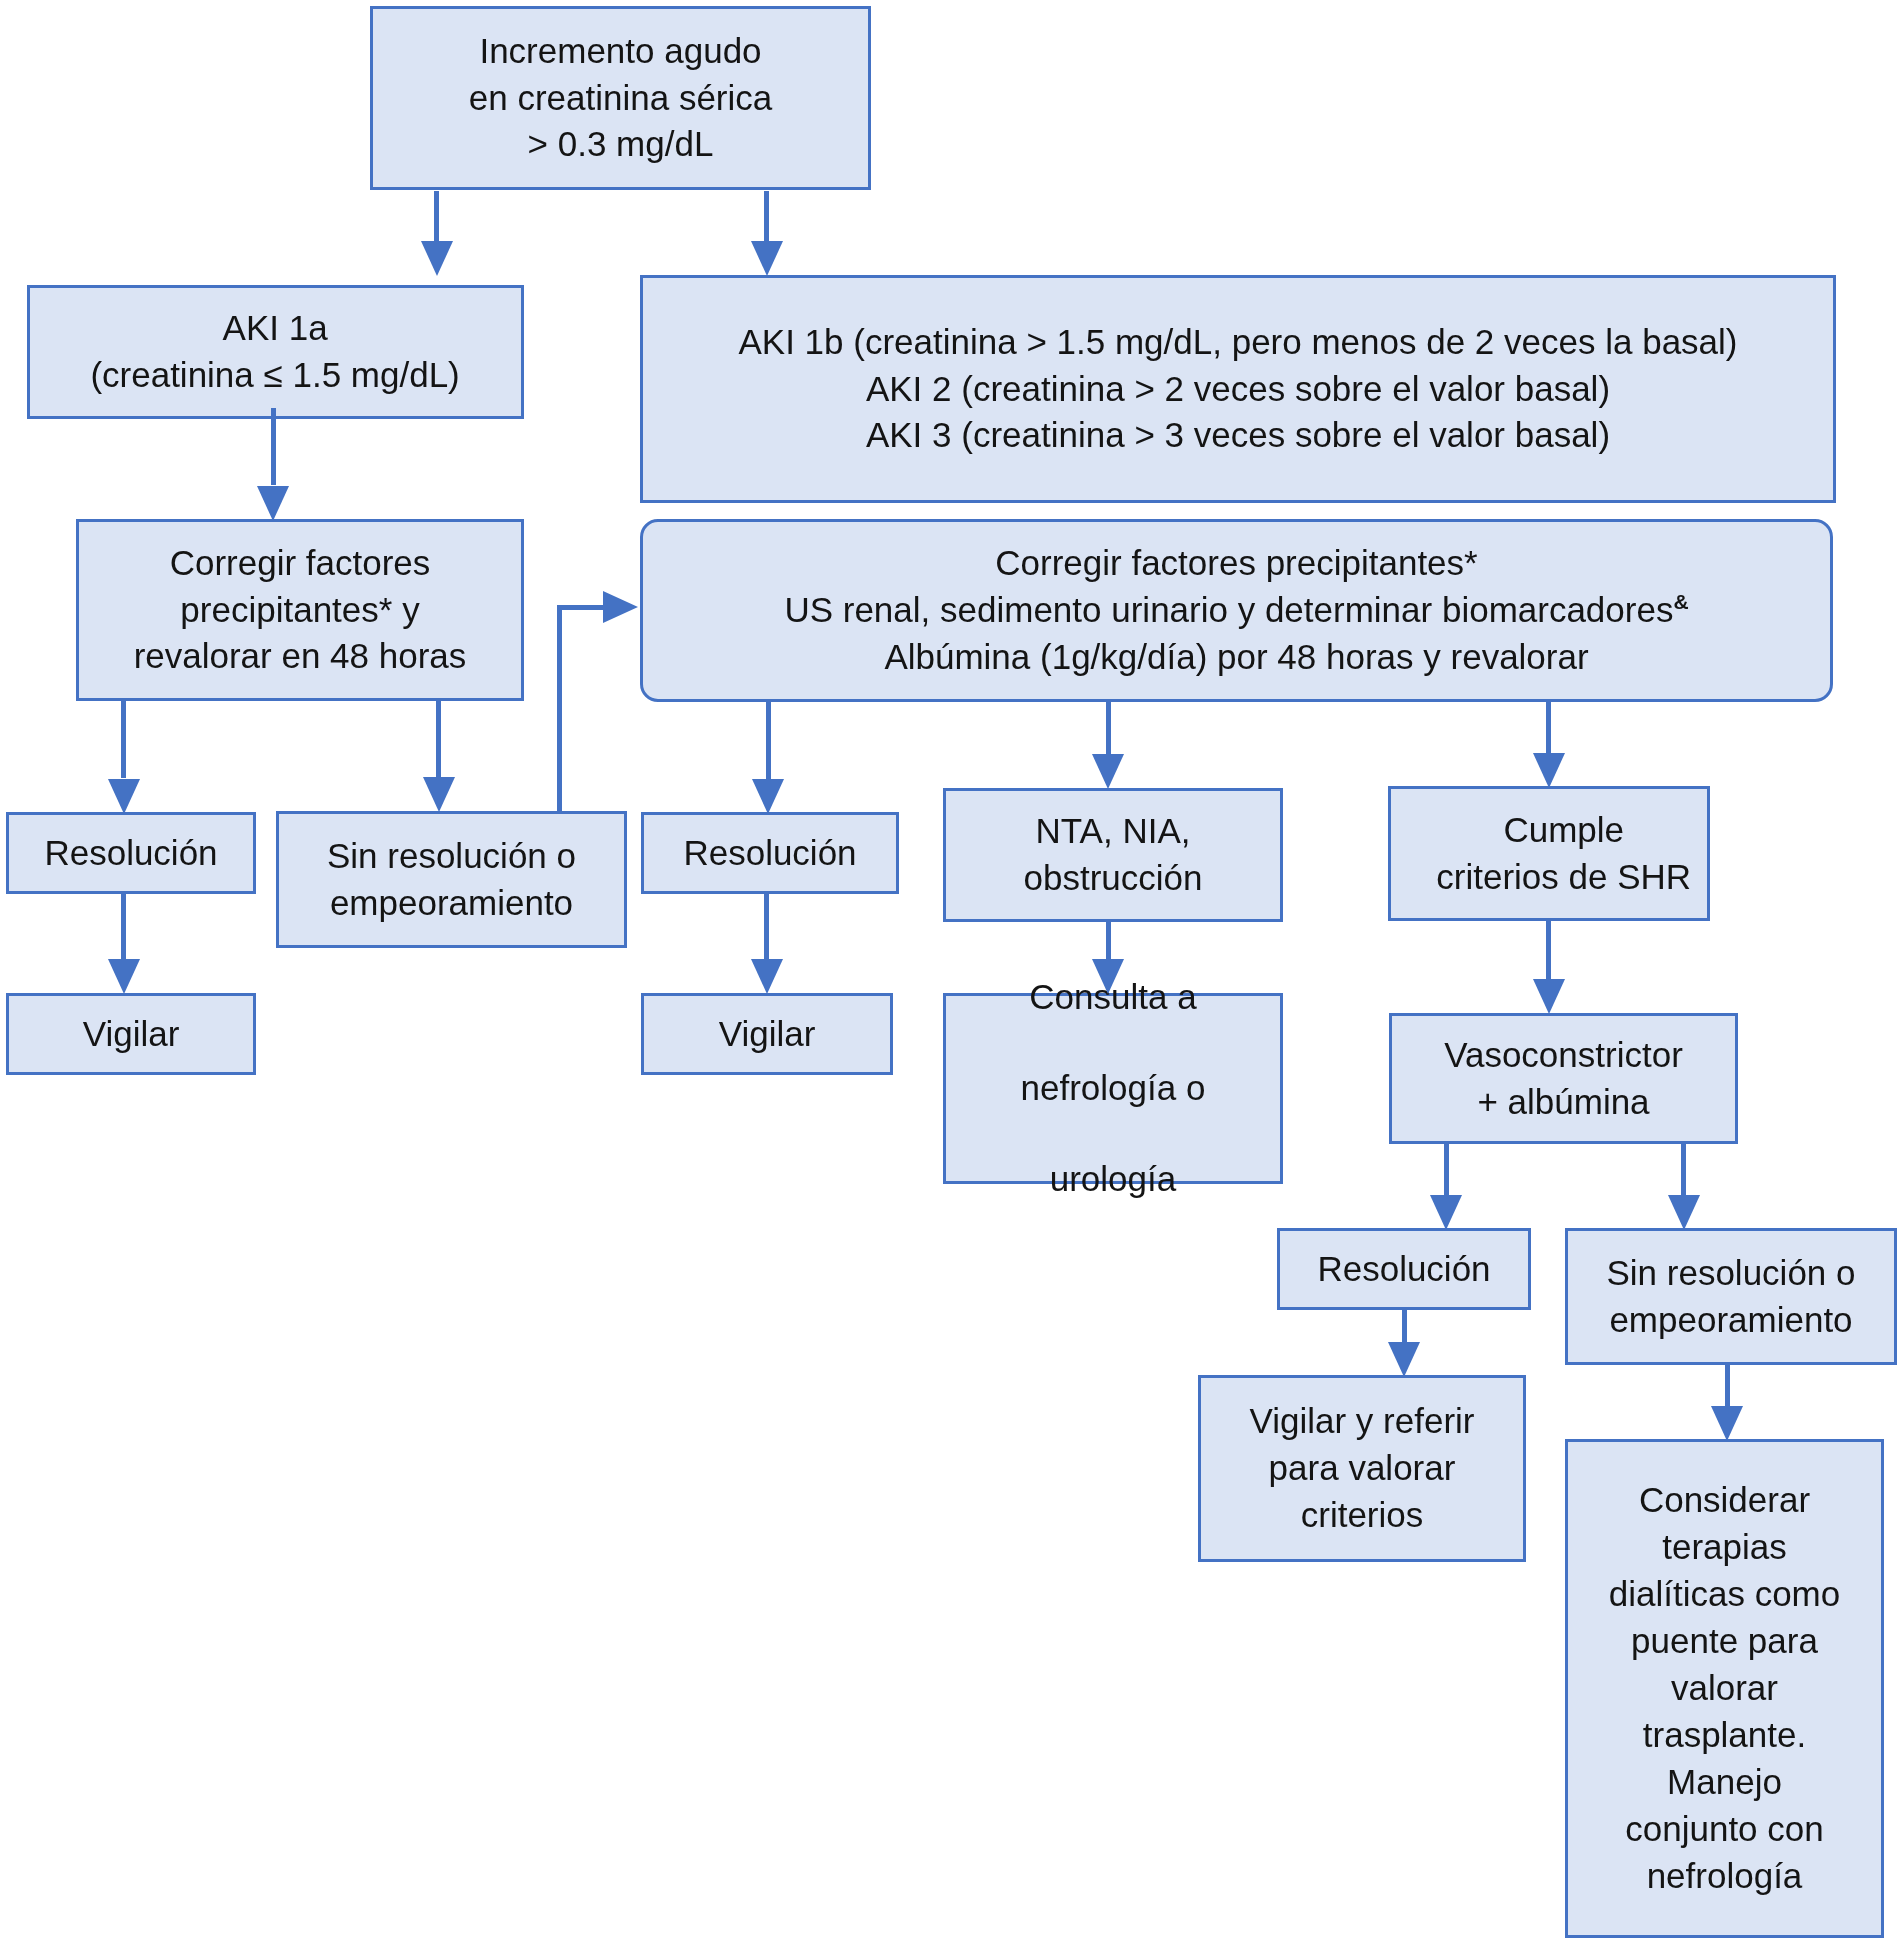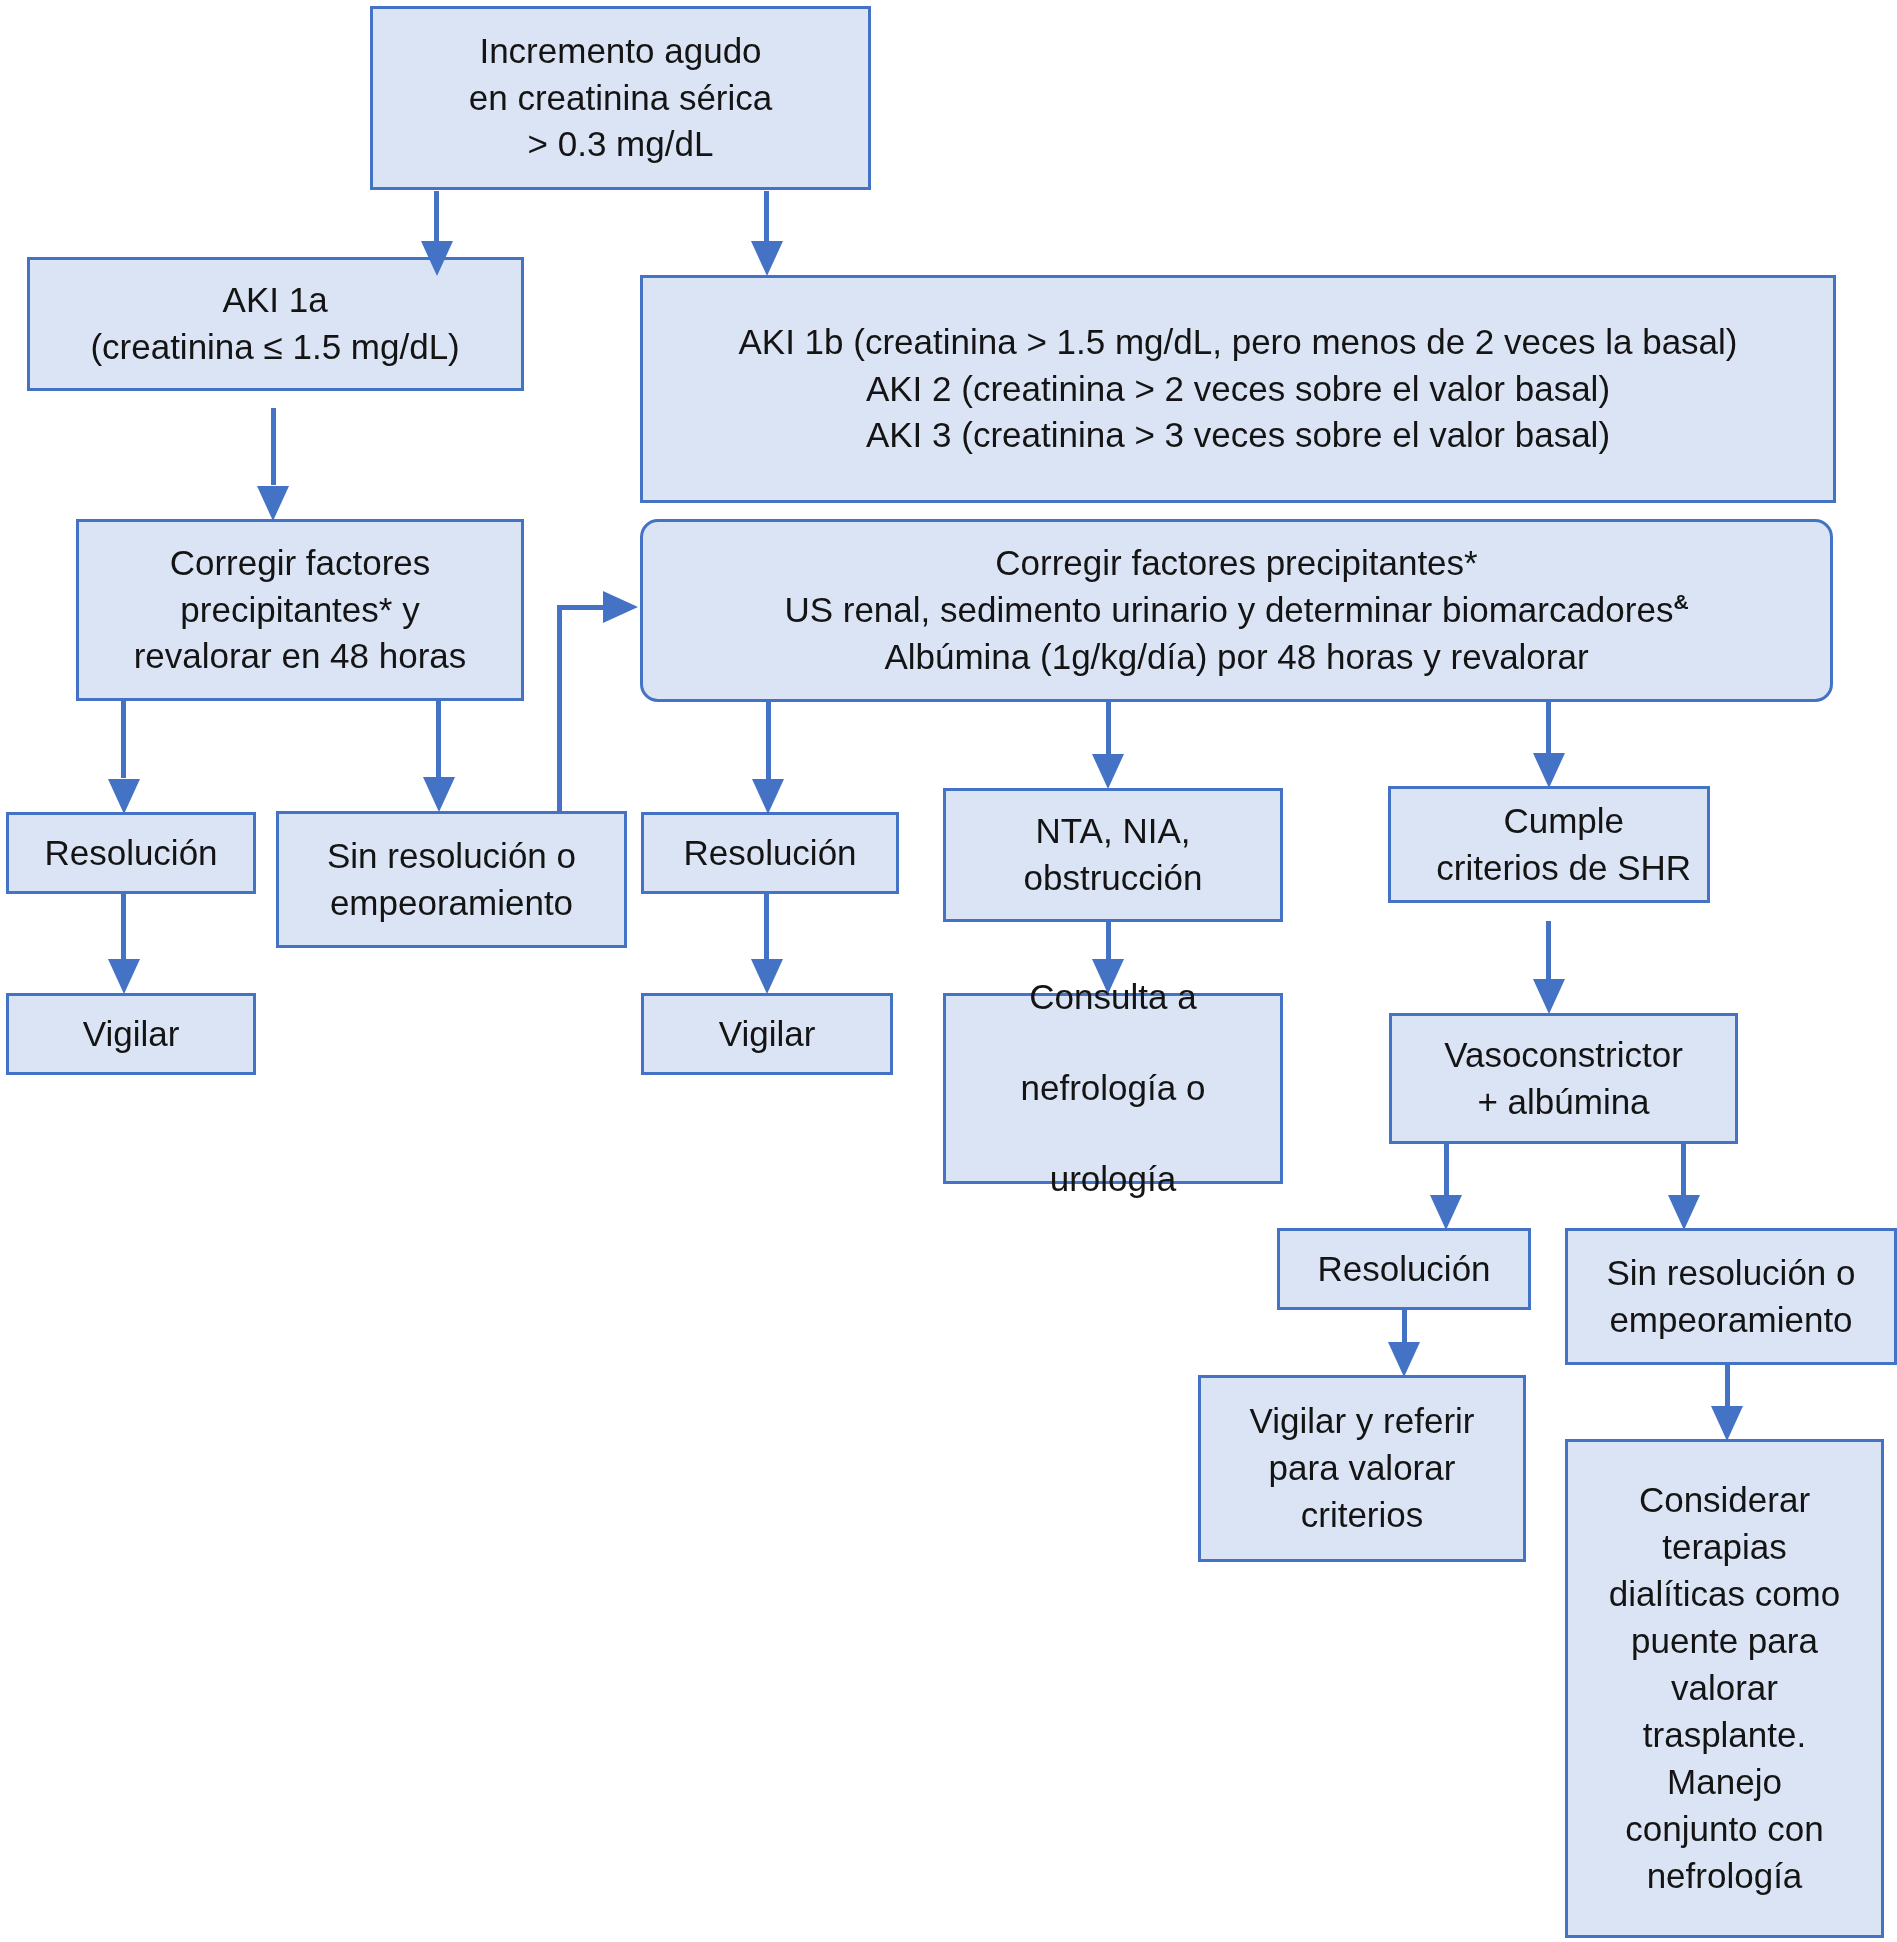--- a/index.html
+++ b/index.html
@@ -27,21 +27,21 @@
 <body>
 
 <div class="canvas">
 
   <div class="node" style="left:370px;top:6px;width:501px;height:184px;">
     <div>Incremento agudo</div>
     <div>en creatinina sérica</div>
     <div>&gt; 0.3 mg/dL</div>
   </div>
 
-  <div class="node" style="left:26.6px;top:257px;width:497px;height:134px;">
+  <div class="node" style="left:26.6px;top:285px;width:497px;height:134px;">
     <div>AKI 1a</div>
     <div>(creatinina ≤ 1.5 mg/dL)</div>
   </div>
 
   <div class="node" style="left:640px;top:275px;width:1196px;height:228px;">
     <div>AKI 1b (creatinina &gt; 1.5 mg/dL, pero menos de 2 veces la basal)</div>
     <div>AKI 2 (creatinina &gt; 2 veces sobre el valor basal)</div>
     <div>AKI 3 (creatinina &gt; 3 veces sobre el valor basal)</div>
   </div>
 
@@ -68,21 +68,21 @@
 
   <div class="node" style="left:641px;top:812px;width:258px;height:82px;">
     <div>Resolución</div>
   </div>
 
   <div class="node" style="left:943px;top:788px;width:340px;height:134px;">
     <div>NTA, NIA,</div>
     <div>obstrucción</div>
   </div>
 
-  <div class="node" style="left:1388px;top:786px;width:322px;height:117px;padding-left:37px;">
+  <div class="node" style="left:1388px;top:786px;width:322px;height:135px;padding-left:37px;">
     <div>Cumple</div>
     <div>criterios de SHR</div>
   </div>
 
   <div class="node" style="left:6px;top:993px;width:250px;height:82px;">
     <div>Vigilar</div>
   </div>
 
   <div class="node" style="left:641px;top:993px;width:252px;height:82px;">
     <div>Vigilar</div>

